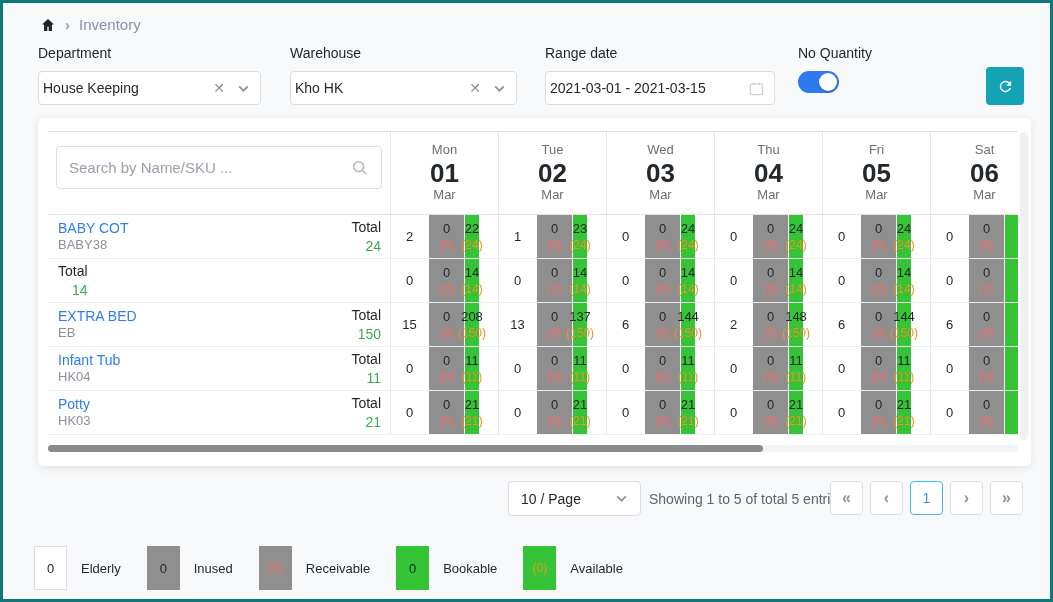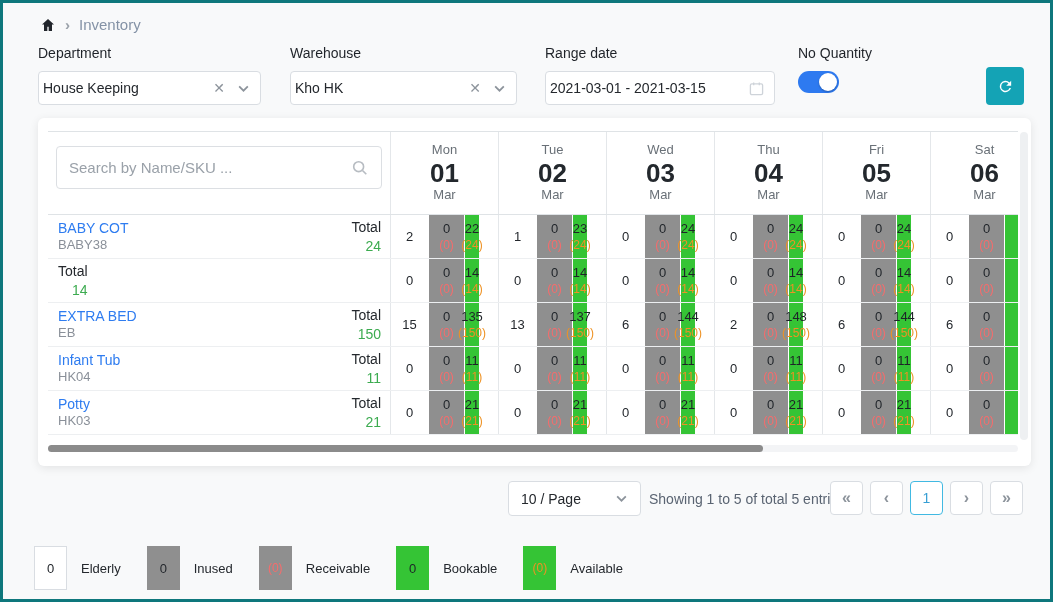--- a/index.html
+++ b/index.html
@@ -388,21 +388,21 @@
       </div>
     </div>
     <div class="cells">
                 <div class="day-group">
     <div class="c-booked">15</div>
     <div class="c-stack c-gray">
       <span class="v-top">0</span>
       <span class="v-recv">(0)</span>
     </div>
     <div class="c-stack c-green">
-      <span class="v-top">135</span>
+      <span class="v-top">208</span>
       <span class="v-avail">(150)</span>
     </div>
   </div>
                 <div class="day-group">
     <div class="c-booked">13</div>
     <div class="c-stack c-gray">
       <span class="v-top">0</span>
       <span class="v-recv">(0)</span>
     </div>
     <div class="c-stack c-green">

